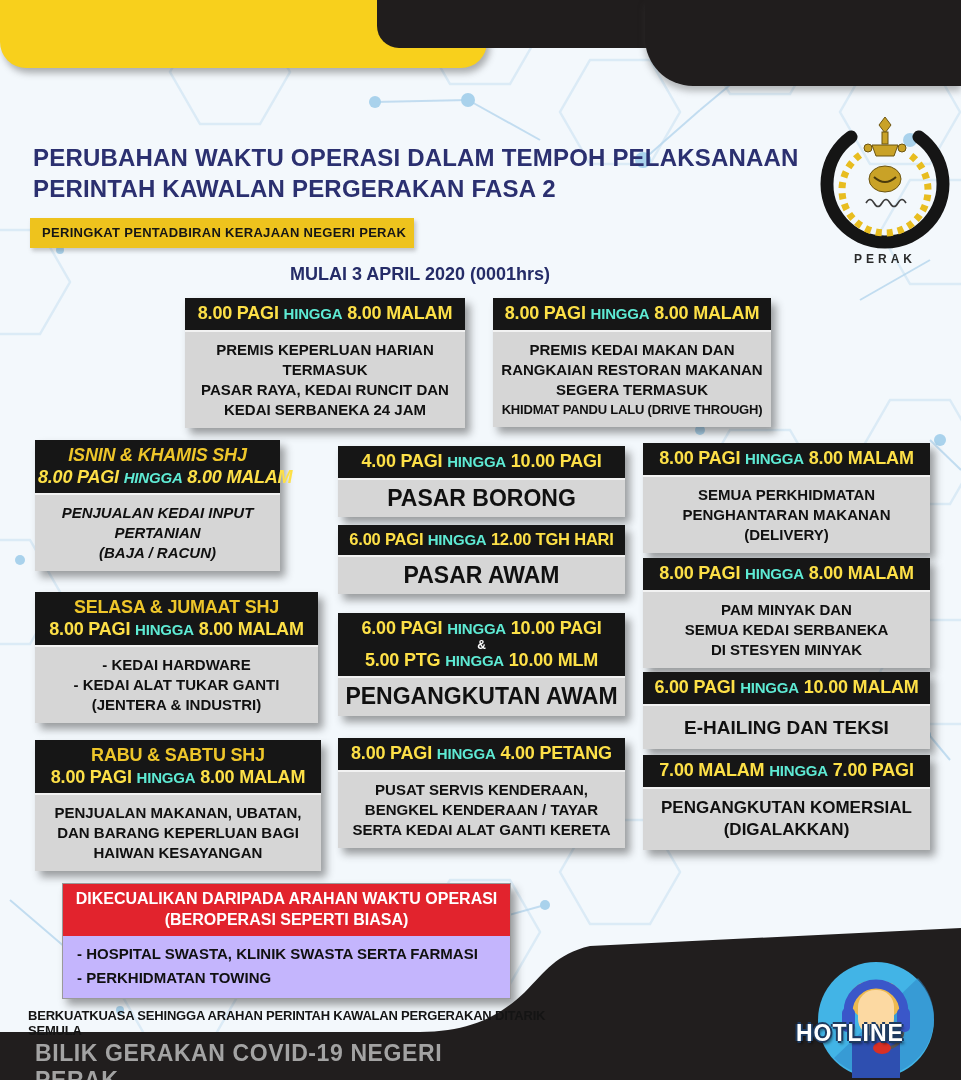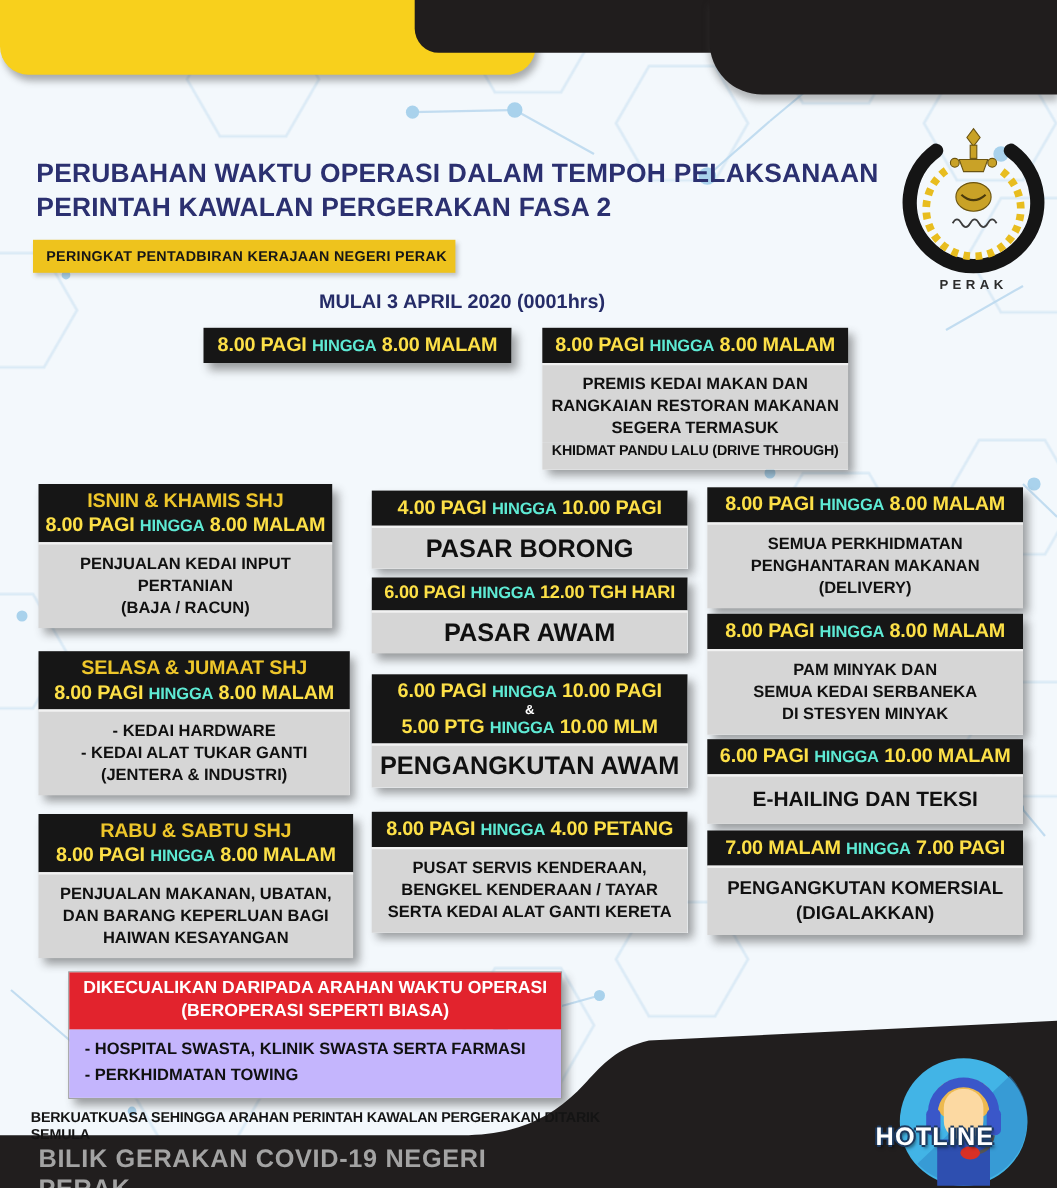--- a/index.html
+++ b/index.html
@@ -148,33 +148,37 @@
     </g>
     <path d="M56,62 q11,10 22,0" stroke="#4a3a0c" fill="none" stroke-width="2"></path>
     <path d="M48,88 q4,-7 8,0 t8,0 t8,0 t8,0 t8,0" stroke="#3d3d3d" fill="none" stroke-width="1.6"></path>
   </svg>
   <div class="crest-label">PERAK</div>
 
   <div class="opbox" style="left:185px;top:298px;width:280px;">
     <div class="hdr">
         <span class="row"><span class="t">8.00 PAGI</span> <span class="c">HINGGA</span> <span class="t">8.00 MALAM</span></span>
       </div>
+    <div class="bd">PREMIS KEPERLUAN HARIAN
+TERMASUK
+PASAR RAYA, KEDAI RUNCIT DAN
+KEDAI SERBANEKA 24 JAM</div>
   </div>
 
   <div class="opbox" style="left:493px;top:298px;width:278px;">
     <div class="hdr">
         <span class="row"><span class="t">8.00 PAGI</span> <span class="c">HINGGA</span> <span class="t">8.00 MALAM</span></span>
       </div>
     <div class="bd" style="padding-bottom:2px;">PREMIS KEDAI MAKAN DAN
 RANGKAIAN RESTORAN MAKANAN
 SEGERA TERMASUK</div>
     <div class="bd2">KHIDMAT PANDU LALU (DRIVE THROUGH)</div>
   </div>
 
-  <div class="opbox" style="left:35px;top:440px;width:267px;">
+  <div class="opbox" style="left:35px;top:440px;width:245px;font-style:italic;">
     <div class="hdr">
       <span class="day">ISNIN &amp; KHAMIS SHJ</span>
       <span class="row"><span class="t">8.00 PAGI</span> <span class="c">HINGGA</span> <span class="t">8.00 MALAM</span></span>
     </div>
     <div class="bd">PENJUALAN KEDAI INPUT
 PERTANIAN
 (BAJA / RACUN)</div>
   </div>
 
   <div class="opbox" style="left:35px;top:592px;width:283px;">

